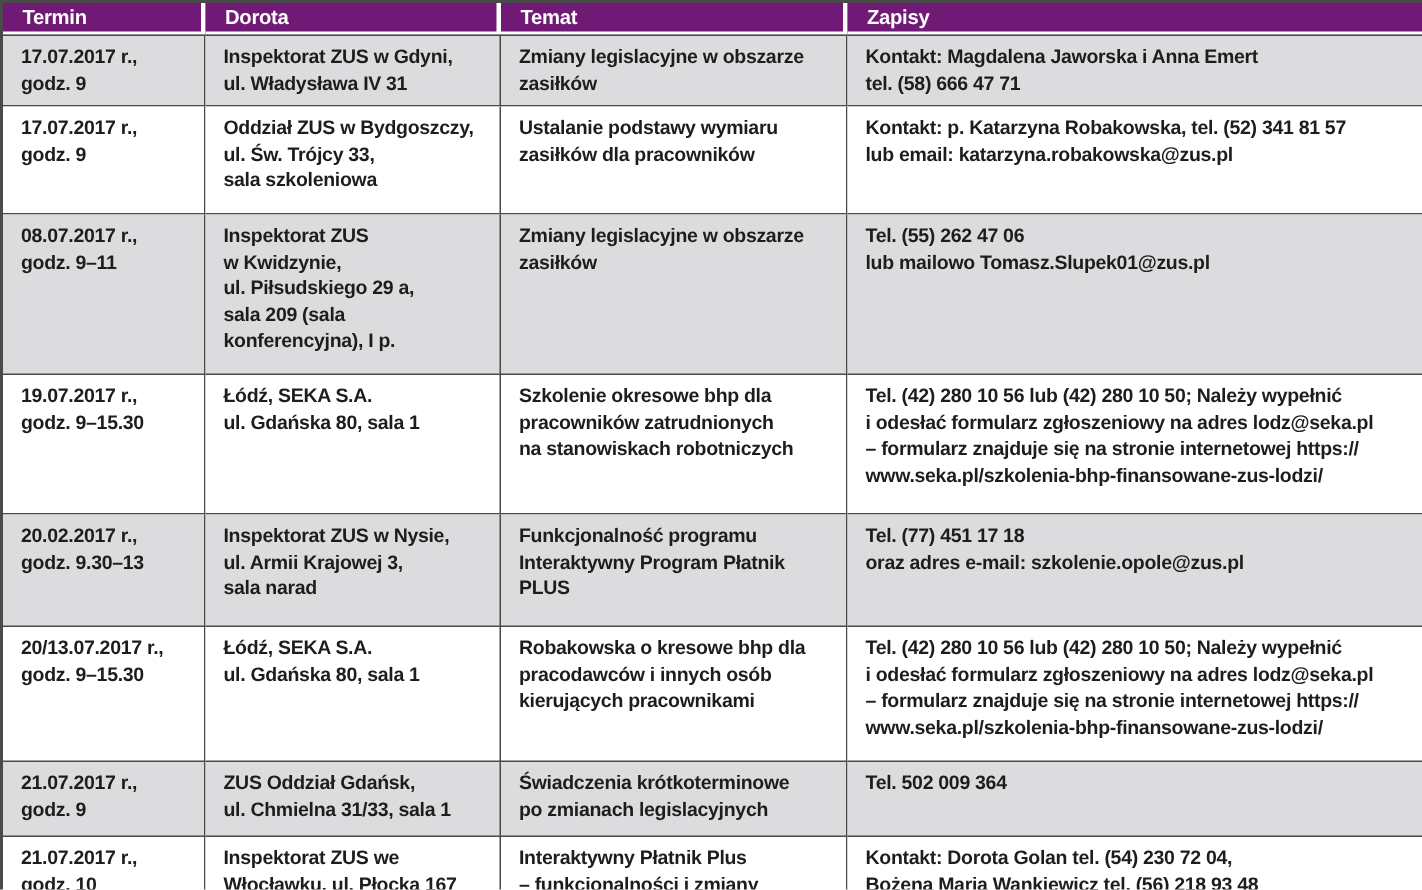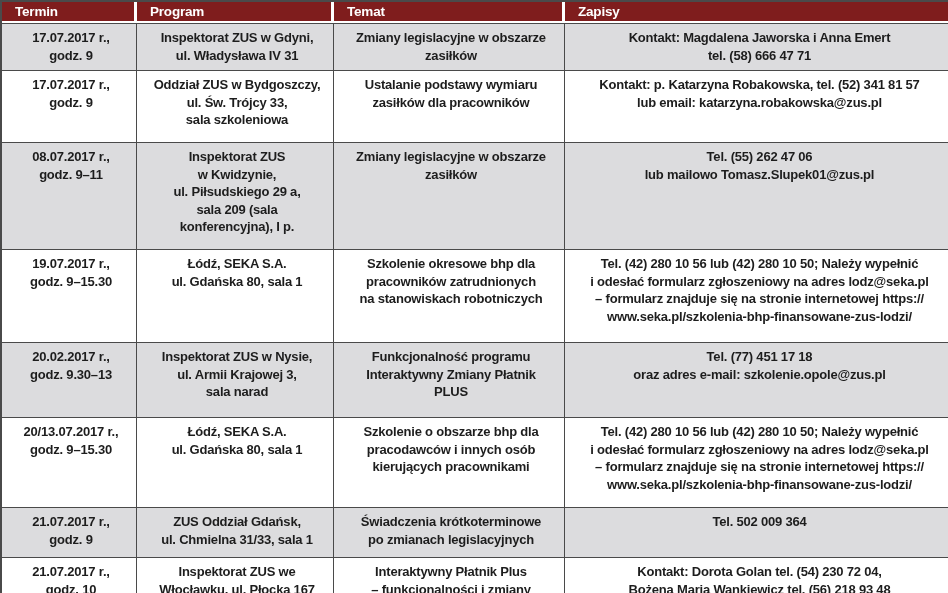--- a/index.html
+++ b/index.html
@@ -11,21 +11,21 @@
     font-family: "Liberation Sans", sans-serif;
   }
   .schedule-table {
     width: 948px;
     table-layout: fixed;
     border-spacing: 0;
     border-left: 2px solid #4a4a4a;
     border-top: 2px solid #4a4a4a;
   }
   .schedule-table th {
-    background: #7f1d1d;
+    background: #701a75;
     color: #ffffff;
     font-size: 13.5px;
     font-weight: bold;
     letter-spacing: -0.2px;
     text-align: left;
     vertical-align: middle;
     height: 20px;
     padding: 2px 6px 2px 13px;
     border-right: 3px solid #ffffff;
     border-bottom: 2px solid #ffffff;
@@ -36,21 +36,20 @@
     color: #1d1d1d;
     font-size: 13px;
     font-weight: bold;
     letter-spacing: -0.2px;
     line-height: 17.5px;
     padding: 5px 8px 4px 12px;
     border-right: 1px solid #4a4a4a;
     border-bottom: 1px solid #4a4a4a;
     white-space: pre-line;
     overflow: hidden;
-    text-align: center;
   }
   .schedule-table td:last-child { border-right: none; }
   .schedule-table tbody tr:first-child td { border-top: 1px solid #4a4a4a; }
   .schedule-table tbody tr:nth-child(odd) td { background: #dcdcde; }
   .schedule-table tbody tr:nth-child(even) td { background: #ffffff; }
   tr.r1 { height: 48px; }
   tr.r2 { height: 72px; }
   tr.r3 { height: 107px; }
   tr.r4 { height: 93px; }
   tr.r5 { height: 75px; }
@@ -64,21 +63,21 @@
 <table class="schedule-table">
   <colgroup>
     <col style="width:135px">
     <col style="width:197px">
     <col style="width:231px">
     <col style="width:385px">
   </colgroup>
   <thead>
     <tr>
       <th>Termin</th>
-      <th>Program</th>
+      <th>Dorota</th>
       <th>Temat</th>
       <th>Zapisy</th>
     </tr>
   </thead>
   <tbody>
     <tr class="r1">
       <td>17.07.2017 r.,
 godz. 9</td>
       <td>Inspektorat ZUS w Gdyni,
 ul. Władysława IV 31</td>
@@ -124,31 +123,31 @@
 – formularz znajduje się na stronie internetowej https://
 www.seka.pl/szkolenia-bhp-finansowane-zus-lodzi/</td>
     </tr>
     <tr class="r5">
       <td>20.02.2017 r.,
 godz. 9.30–13</td>
       <td>Inspektorat ZUS w Nysie,
 ul. Armii Krajowej 3,
 sala narad</td>
       <td>Funkcjonalność programu
-Interaktywny Zmiany Płatnik
+Interaktywny Program Płatnik
 PLUS</td>
       <td>Tel. (77) 451 17 18
 oraz adres e-mail: szkolenie.opole@zus.pl</td>
     </tr>
     <tr class="r6">
       <td>20/13.07.2017 r.,
 godz. 9–15.30</td>
       <td>Łódź, SEKA S.A.
 ul. Gdańska 80, sala 1</td>
-      <td>Szkolenie o obszarze bhp dla
+      <td>Robakowska o kresowe bhp dla
 pracodawców i innych osób
 kierujących pracownikami</td>
       <td>Tel. (42) 280 10 56 lub (42) 280 10 50; Należy wypełnić
 i odesłać formularz zgłoszeniowy na adres lodz@seka.pl
 – formularz znajduje się na stronie internetowej https://
 www.seka.pl/szkolenia-bhp-finansowane-zus-lodzi/</td>
     </tr>
     <tr class="r7">
       <td>21.07.2017 r.,
 godz. 9</td>

